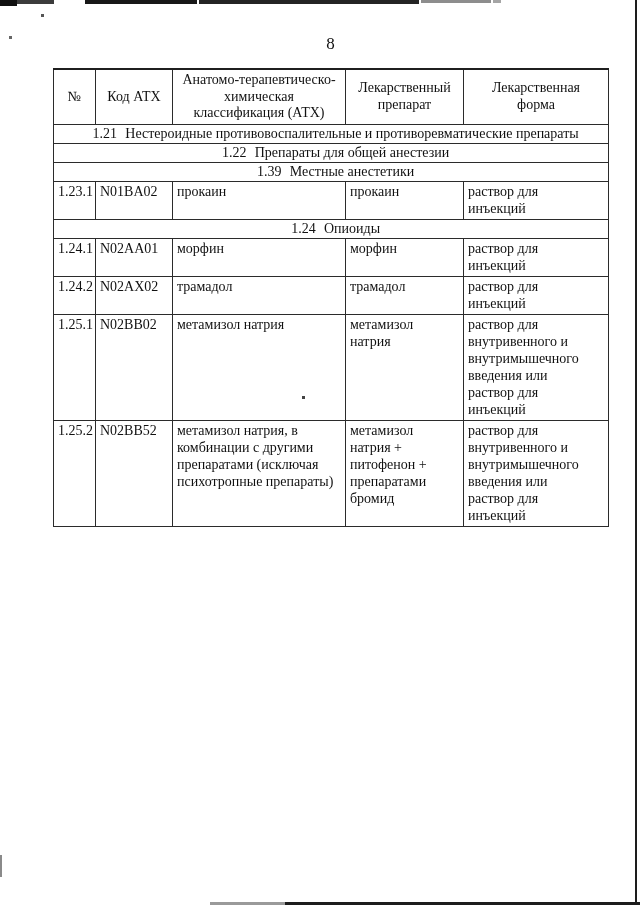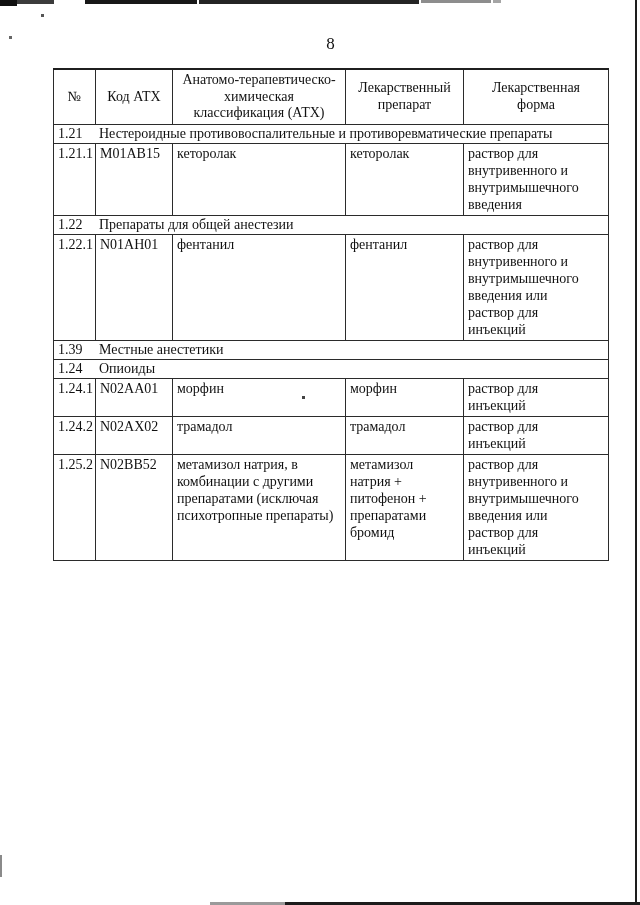--- a/index.html
+++ b/index.html
@@ -46,21 +46,21 @@
   .hdr-span { display:inline-block; }
   .hs-atc  { max-width:164px; }
   .hs-drug { max-width:104px; }
   .hs-form { max-width:104px; }
   .drug-table td {
     vertical-align:top; text-align:left;
     padding:1px 3px 2px 4px; line-height:17px;
     overflow:hidden;
   }
   td.c-drug, td.c-form { padding-right:12px; }
-  tr.section-row td { padding:1px 3px 1px 4px; line-height:16px; }
+  tr.section-row td { padding:1px 3px 1px 4px; line-height:16px;text-align:center; }
   .snum { display:inline-block; width:41px; }
 </style>
 </head>
 <body>
 
 <div class="page">
 
   <div class="artifact tb-a"></div>
   <div class="artifact tb-b"></div>
   <div class="artifact tb-c"></div>
@@ -91,58 +91,58 @@
         <th><span class="hdr-span">Код АТХ</span></th>
         <th><span class="hdr-span hs-atc">Анатомо-терапевтическо-химическая классификация (АТХ)</span></th>
         <th><span class="hdr-span hs-drug">Лекарственный препарат</span></th>
         <th><span class="hdr-span hs-form">Лекарственная форма</span></th>
       </tr>
     </thead>
     <tbody>
       <tr class="section-row">
         <td colspan="5"><span class="snum">1.21</span><span>Нестероидные противовоспалительные и противоревматические препараты</span></td>
       </tr>
-      <tr>
-        <td class="c-num">1.21.1</td>
-        <td class="c-code">M01AB15</td>
-        <td class="c-atc">кеторолак</td>
-        <td class="c-drug">кеторолак</td>
-        <td class="c-form">раствор для внутривенного и внутримышечного введения</td>
-      </tr>
       <tr class="section-row">
         <td colspan="5"><span class="snum">1.22</span><span>Препараты для общей анестезии</span></td>
       </tr>
-      <tr>
-        <td class="c-num">1.22.1</td>
-        <td class="c-code">N01AH01</td>
-        <td class="c-atc">фентанил</td>
-        <td class="c-drug">фентанил</td>
-        <td class="c-form">раствор для внутривенного и внутримышечного введения или раствор для инъекций</td>
-      </tr>
       <tr class="section-row">
         <td colspan="5"><span class="snum">1.39</span><span>Местные анестетики</span></td>
+      </tr>
+      <tr>
+        <td class="c-num">1.23.1</td>
+        <td class="c-code">N01BA02</td>
+        <td class="c-atc">прокаин</td>
+        <td class="c-drug">прокаин</td>
+        <td class="c-form">раствор для инъекций</td>
       </tr>
       <tr class="section-row">
         <td colspan="5"><span class="snum">1.24</span><span>Опиоиды</span></td>
       </tr>
       <tr>
         <td class="c-num">1.24.1</td>
         <td class="c-code">N02AA01</td>
         <td class="c-atc">морфин</td>
         <td class="c-drug">морфин</td>
         <td class="c-form">раствор для инъекций</td>
       </tr>
       <tr>
         <td class="c-num">1.24.2</td>
         <td class="c-code">N02AX02</td>
         <td class="c-atc">трамадол</td>
         <td class="c-drug">трамадол</td>
         <td class="c-form">раствор для инъекций</td>
       </tr>
       <tr>
+        <td class="c-num">1.25.1</td>
+        <td class="c-code">N02BB02</td>
+        <td class="c-atc">метамизол натрия</td>
+        <td class="c-drug">метамизол натрия</td>
+        <td class="c-form">раствор для внутривенного и внутримышечного введения или раствор для инъекций</td>
+      </tr>
+      <tr>
         <td class="c-num">1.25.2</td>
         <td class="c-code">N02BB52</td>
         <td class="c-atc">метамизол натрия, в комбинации с другими препаратами (исключая психотропные препараты)</td>
         <td class="c-drug">метамизол натрия + питофенон + препаратами бромид</td>
         <td class="c-form">раствор для внутривенного и внутримышечного введения или раствор для инъекций</td>
       </tr>
     </tbody>
   </table>
 </div>
 

